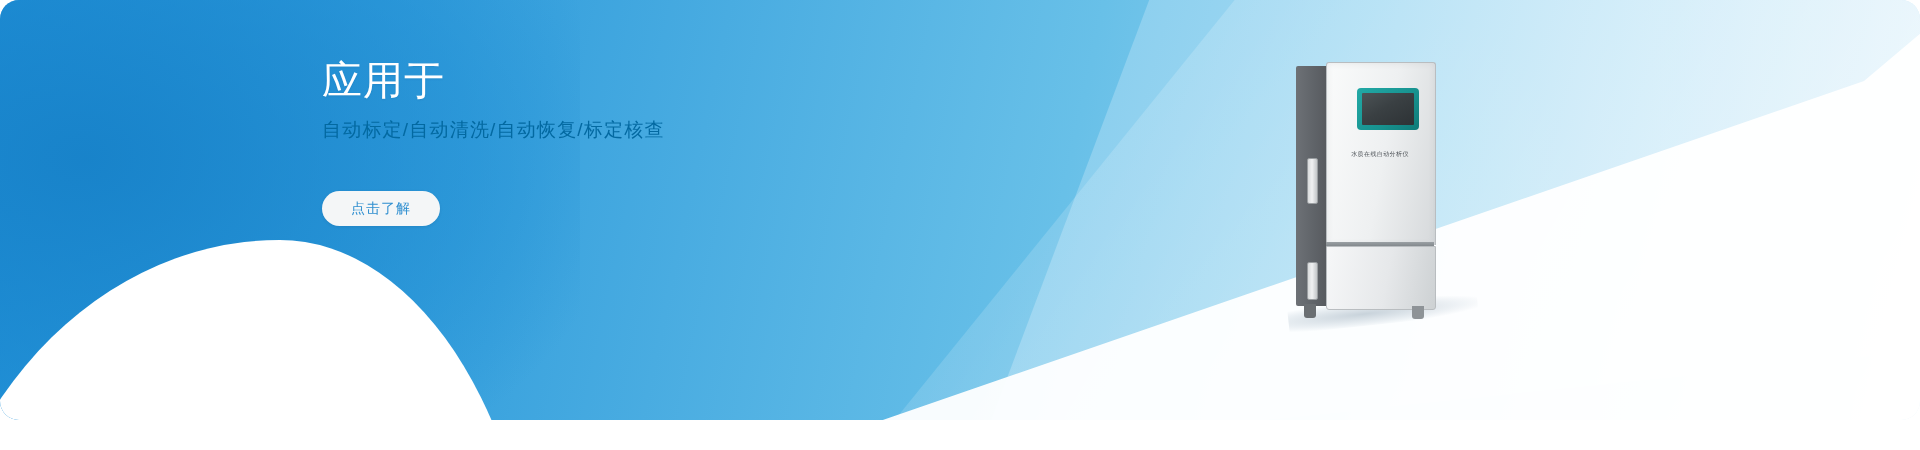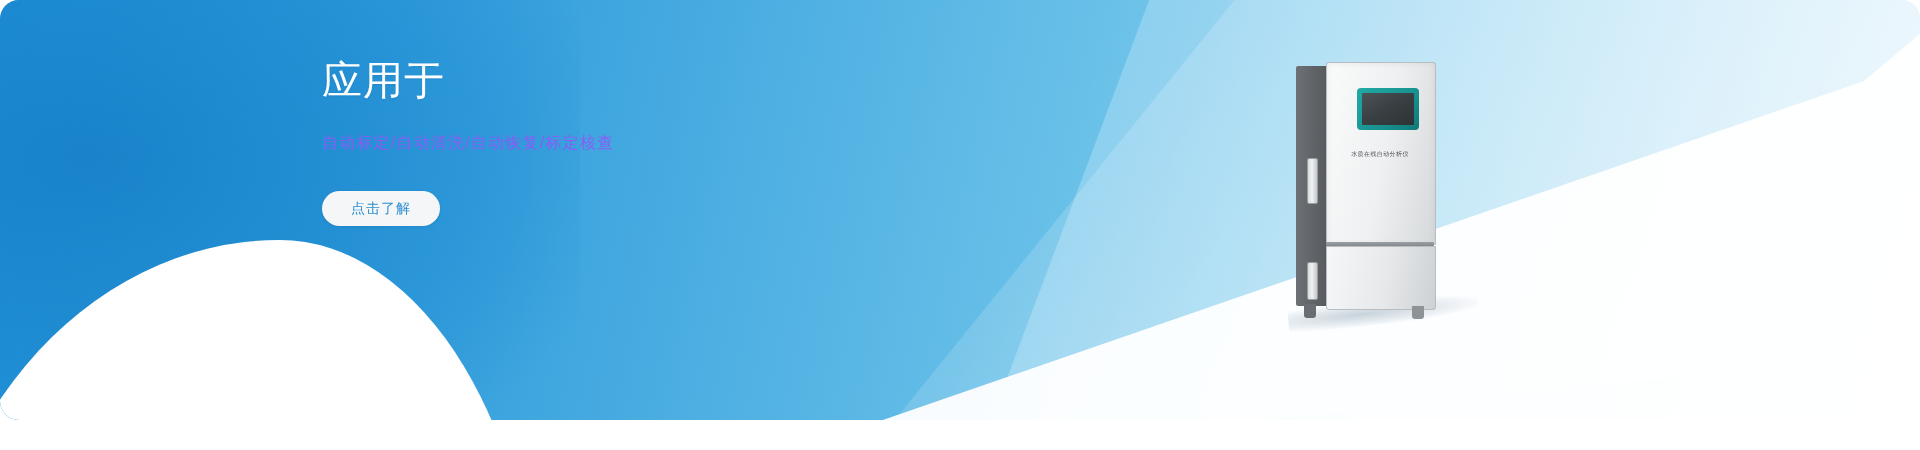--- a/index.html
+++ b/index.html
@@ -94,30 +94,30 @@
   .headline {
     color: #ffffff;
     font-size: 40px;
     line-height: 1.42;
     font-weight: 400;
     letter-spacing: 1px;
     white-space: nowrap;
     text-shadow: 0 1px 2px rgba(0,60,110,0.10);
   }
   .subline {
-    margin-top: 24px;
-    color: #8b5cf6;
-    font-size: 16px;
+    margin-top: 8px;
+    color: #0369a1;
+    font-size: 19px;
     letter-spacing: 1.2px;
     font-weight: 400;
     white-space: nowrap;
   }
   .cta {
     display: inline-block;
-    margin-top: 37px;
+    margin-top: 48px;
     padding: 0;
     width: 118px;
     height: 35px;
     line-height: 35px;
     text-align: center;
     background: #f4f6f7;
     color: #2f8fd0;
     font-size: 14px;
     letter-spacing: 1px;
     border: none;

